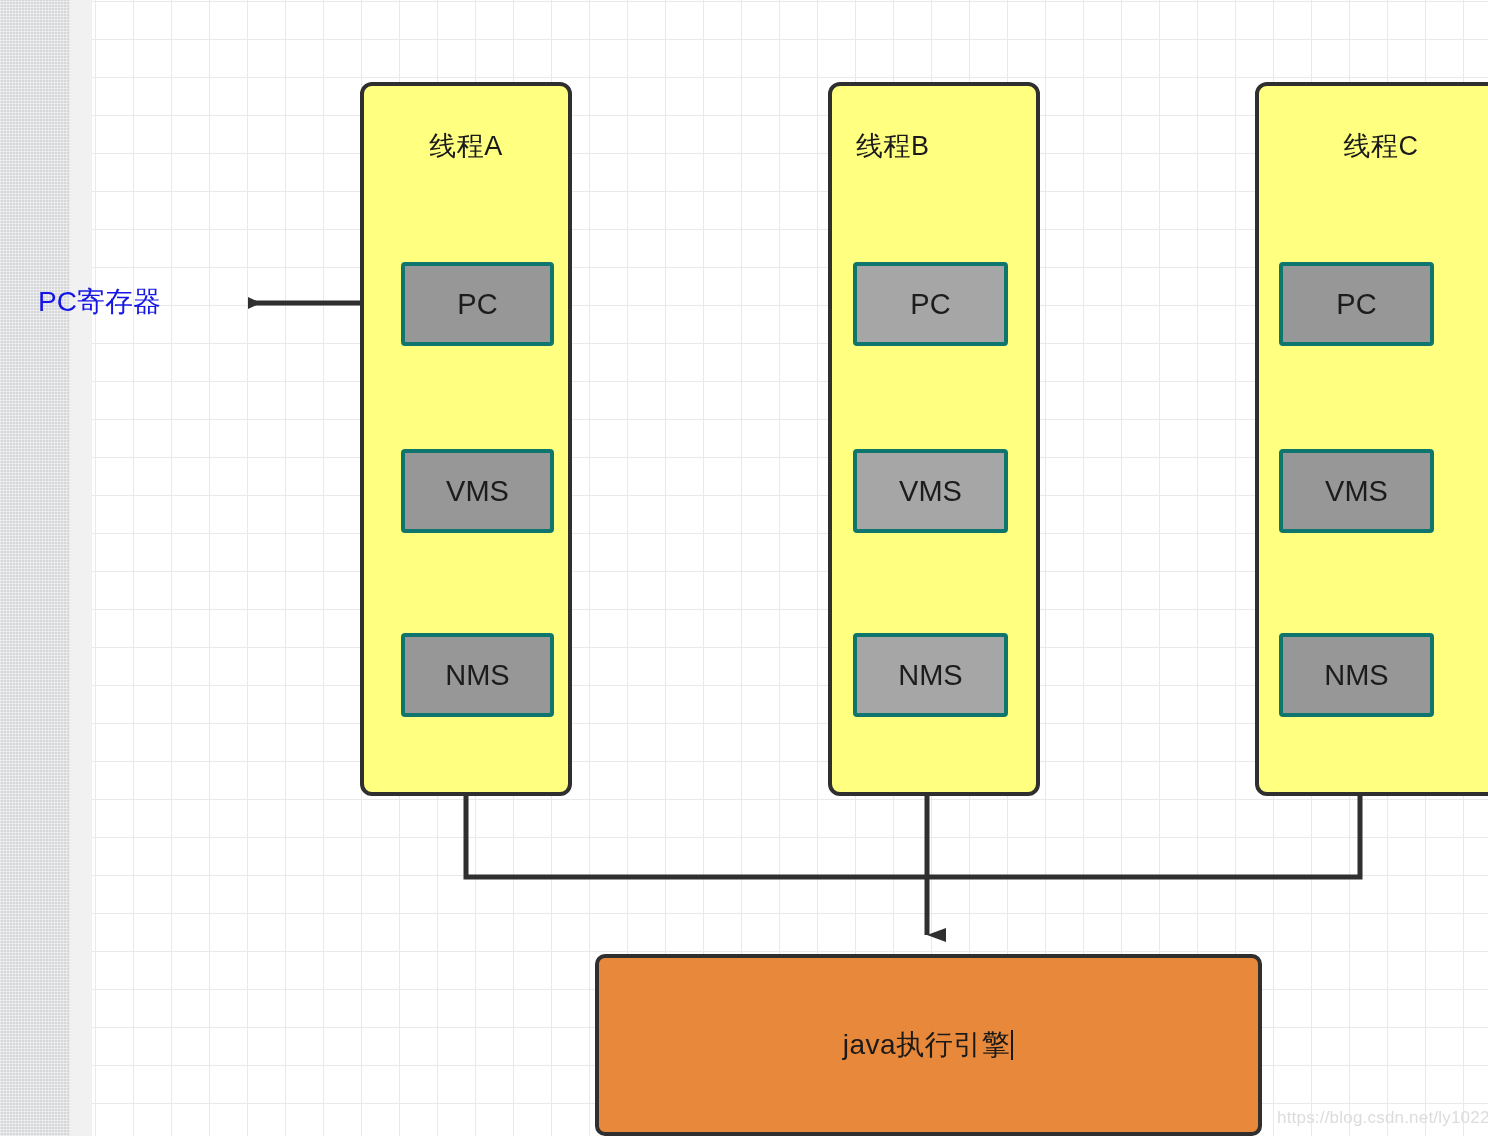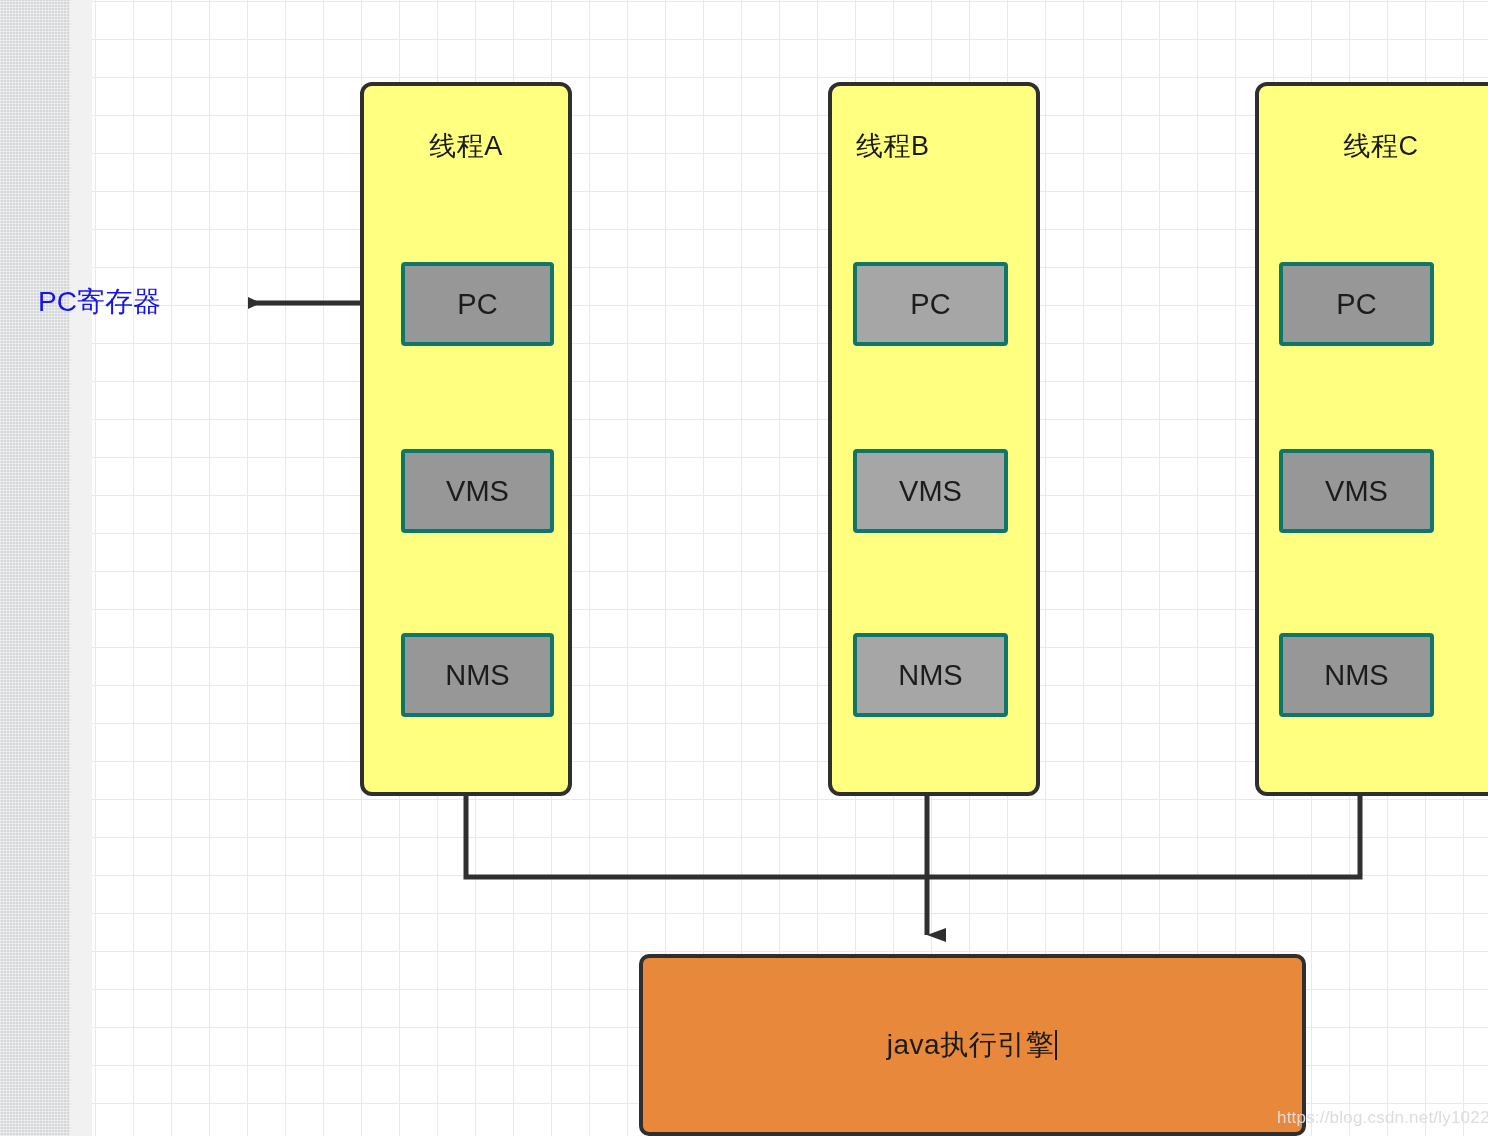--- a/index.html
+++ b/index.html
@@ -96,21 +96,20 @@
     box-sizing: border-box;
     background: #e8883a;
     border: 4px solid #2f2f2f;
     border-radius: 10px;
     display: flex;
     align-items: center;
     justify-content: center;
     font-size: 28px;
     color: #1a1a1a;
     letter-spacing: .5px;
-    margin-left: 44px;
   }
   .engine-caret {
     display: inline-block;
     width: 2px;
     height: 30px;
     background: #1a1a1a;
     vertical-align: middle;
     margin: 0 1px;
   }
 

